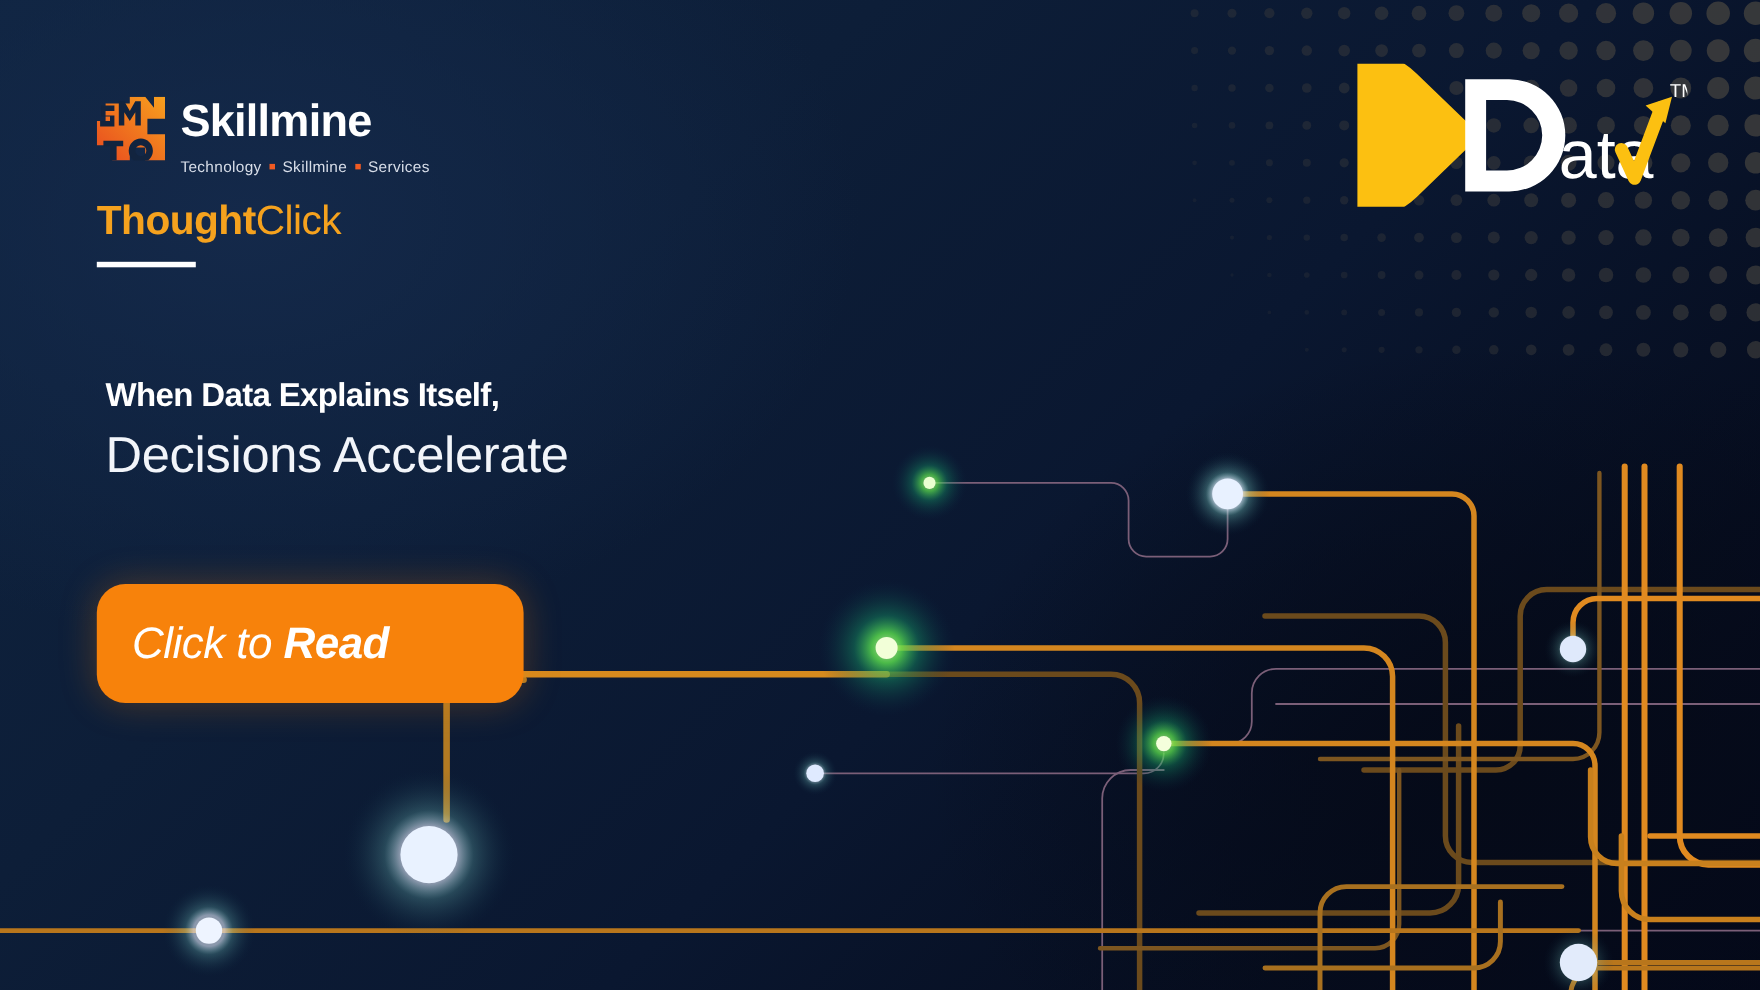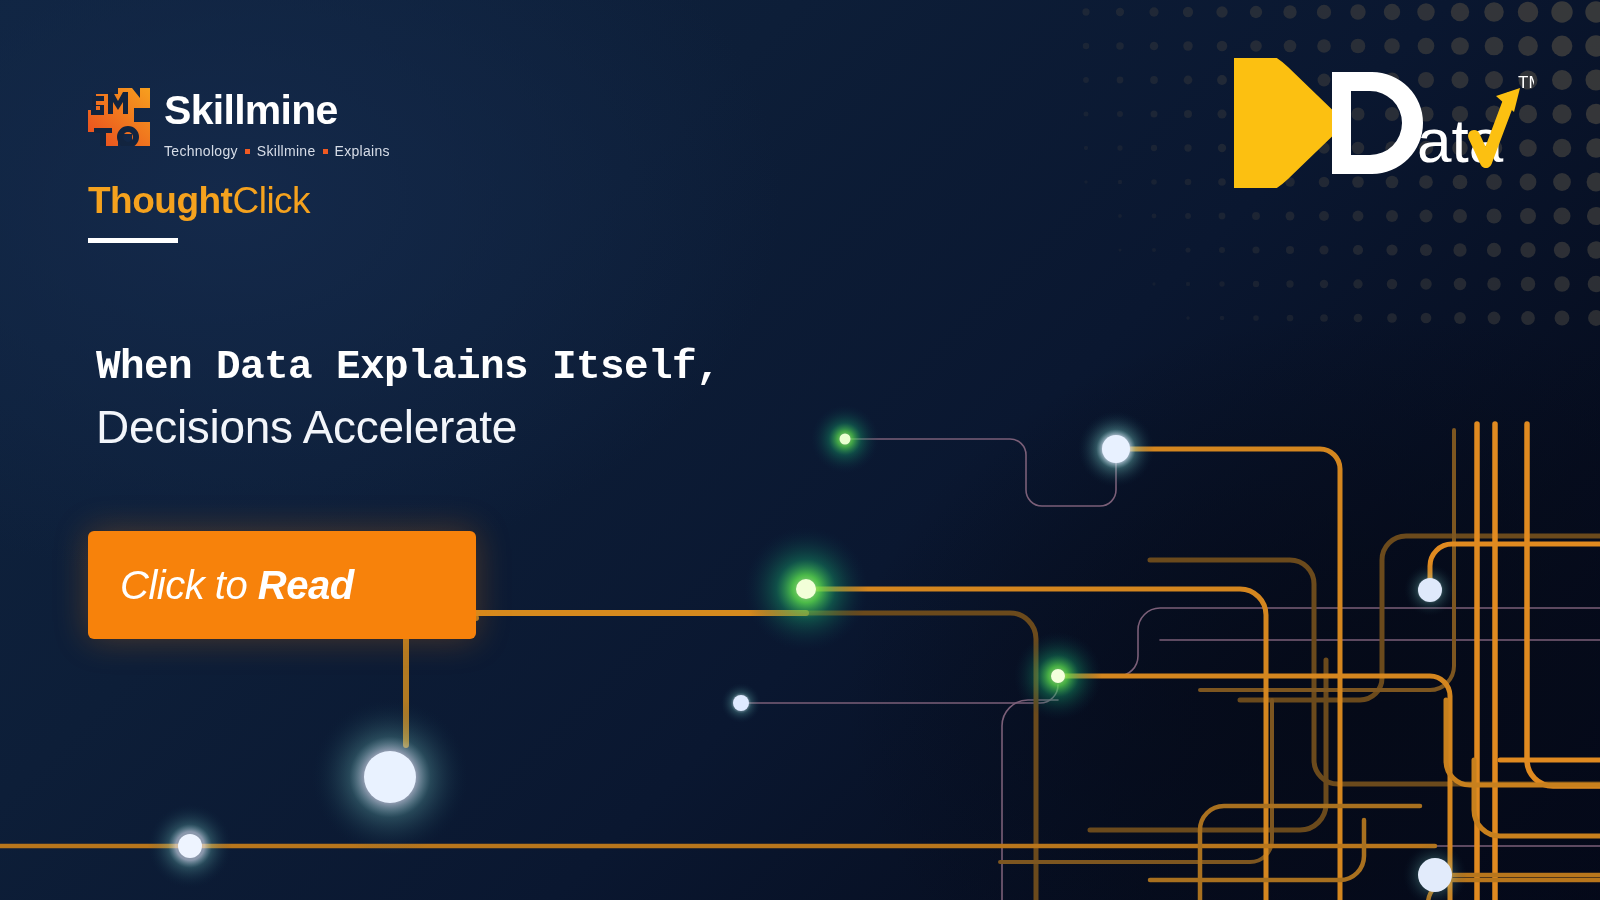--- a/index.html
+++ b/index.html
@@ -35,27 +35,27 @@
   .logo-tag .sep { width:5px; height:5px; background:#f05a22; display:inline-block; flex:0 0 auto; }
 
   
   .tg { position:absolute; left:88px; top:182px; font-size:37px; line-height:1; letter-spacing:-0.5px; }
   .tg .b { font-weight:700; color:#f5a21e;margin-top:47px; }
   .tg .r { font-weight:400; color:#f5a21e; }
   .tg-rule { position:absolute; left:88px; top:238px; width:90px; height:5px; background:#ffffff; }
 
   
   .head { position:absolute; left:96px; top:340px; width:880px; }
-  .head .l1 { font-size:41px; font-weight:700; color:#ffffff; letter-spacing:-0.6px; line-height:1.32;font-family:Liberation Mono, monospace; }
+  .head .l1 { font-size:30px; font-weight:700; color:#ffffff; letter-spacing:-0.6px; line-height:1.32; }
   .head .l2 { font-size:46px; font-weight:400; color:#f2f5fa; letter-spacing:-0.3px; line-height:1.45; }
 
   
   .cta {
     position:absolute; left:88px; top:531px;
-    width:388px; height:108px; border-radius:6px;
+    width:388px; height:108px; border-radius:26px;
     background:#f7820b; border:none; cursor:pointer;
     display:flex; align-items:center; padding-left:32px;
     box-shadow:0 0 34px rgba(247,130,11,0.28);
   }
   .cta-label { font-size:40px; color:#ffffff; font-style:italic; letter-spacing:-0.5px; white-space:nowrap; }
   .cta-label .bold { font-weight:700; }
   .cta-label .reg { font-weight:400; }
 
   
   .datalogo { position:absolute; right:66px; top:58px; width:300px; height:130px; }
@@ -363,21 +363,21 @@
           </g>
         </svg>
       </div>
       <div class="logo-text">
         <div class="logo-word">Skillmine</div>
         <div class="logo-tag">
           <span>Technology</span>
           <span class="sep"></span>
           <span>Skillmine</span>
           <span class="sep"></span>
-          <span>Explains</span>
+          <span>Services</span>
         </div>
       </div>
     </div>
   </div>
 
   <div class="tg">
     <span class="b">Thought</span><span class="r">Click</span>
   </div>
   <div class="tg-rule"></div>
 

